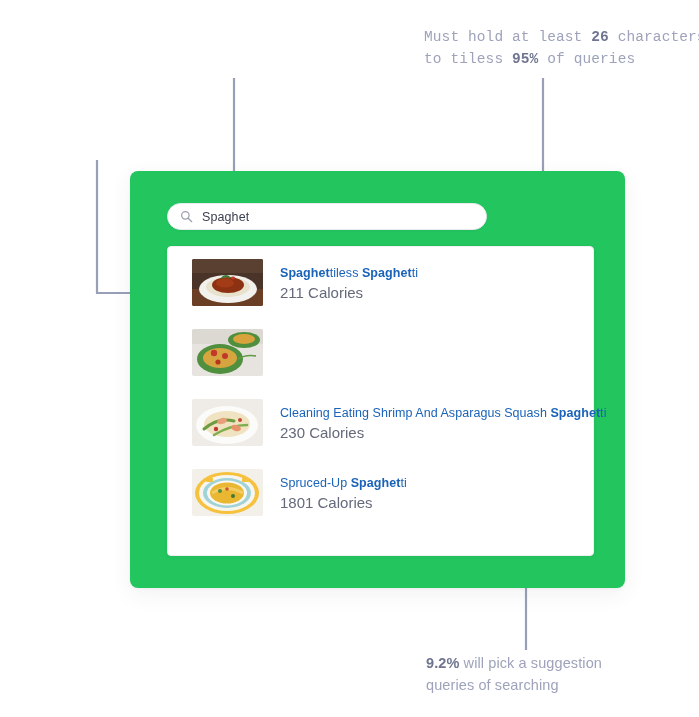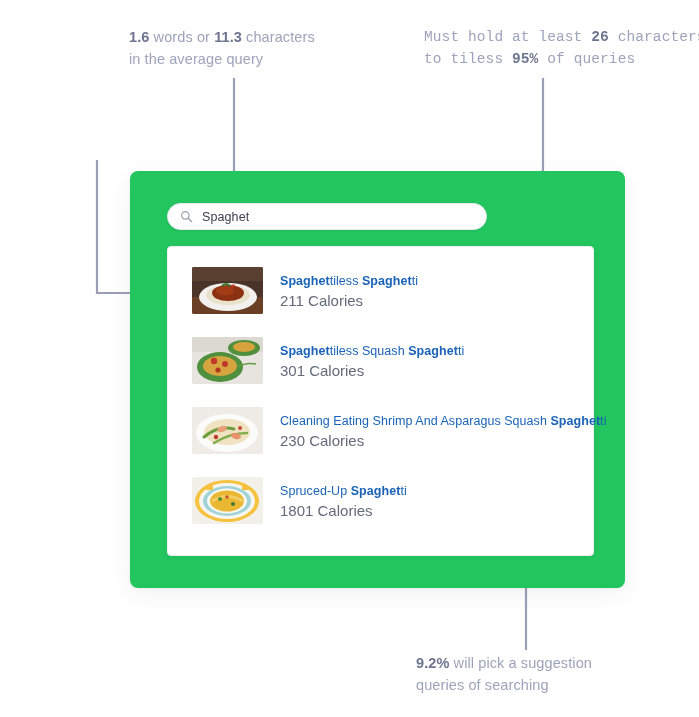--- a/index.html
+++ b/index.html
@@ -31,21 +31,21 @@
   }
   .annot b {
     color: #6f7590;
     font-weight: 700;
   }
   .annot .ln { display: block; white-space: nowrap; }
 
   #annot-words   { left: 129px; top: 26px; }
   #annot-hold    { left: 424px; top: 26px; font-family: Liberation Mono, monospace; }
   #annot-takes   { left: 28px;  top: 114px; }
-  #annot-pick    { left: 416px; top: 652px; }
+  #annot-pick    { left: 426px; top: 652px; }
 
   
   .connectors {
     position: absolute;
     left: 0; top: 0;
     width: 699px; height: 717px;
     pointer-events: none;
   }
 
   
@@ -97,21 +97,20 @@
     position: absolute;
     left: 37px;
     top: 75px;
     width: 427px;
     height: 310px;
     background: #ffffff;
     border: 1px solid #f0f0f3;
     border-radius: 4px;
     box-shadow: 0 1px 4px rgba(60,64,90,0.05);
     box-sizing: border-box;
-    padding-top: 8px;
   }
   .result-row {
     display: flex;
     align-items: center;
     height: 70px;
     padding: 0 0 0 24px;
     box-sizing: border-box;
   }
   .thumb {
     width: 71px;
@@ -155,24 +154,20 @@
         <path d="M526,471 L526,650"></path>
       </g>
     <g id="connector-dots" fill="#ffffff" stroke="#9a9fb8" stroke-width="2.2">
         <circle cx="234" cy="185" r="5.5"></circle>
         <circle cx="504" cy="215" r="5.5"></circle>
         <circle cx="147" cy="293" r="5.5"></circle>
         <circle cx="526" cy="464" r="5.5"></circle>
       </g>
   </svg>
 
-  <div class="annot" id="annot-words">
-      <span class="ln"><b>1.6</b><span> words or </span><b>11.3</b><span> characters</span></span>
-      <span class="ln"><span>in the average query</span></span>
-    </div>
   <div class="annot" id="annot-hold">
       <span class="ln"><span>Must hold at least </span><b>26</b><span> characters</span></span>
       <span class="ln"><span>to tiless </span><b>95%</b><span> of queries</span></span>
     </div>
   <div class="annot" id="annot-pick">
       <span class="ln"><b>9.2%</b><span> will pick a suggestion</span></span>
       <span class="ln"><span>queries of searching</span></span>
     </div>
 
   <div class="device-card">
@@ -213,24 +208,20 @@
       <rect y="0" width="71" height="15" fill="#dcd8d2"></rect>
       <ellipse cx="52" cy="11" rx="16" ry="8" fill="#4f8f3e"></ellipse>
       <ellipse cx="52" cy="10" rx="11" ry="5" fill="#d8a33c"></ellipse>
       <ellipse cx="28" cy="30" rx="23" ry="15" fill="#4f8f3e"></ellipse>
       <ellipse cx="28" cy="29" rx="17" ry="10" fill="#d7a53f"></ellipse>
       <circle cx="22" cy="24" r="3.2" fill="#c0392b"></circle>
       <circle cx="33" cy="27" r="3" fill="#c0392b"></circle>
       <circle cx="26" cy="33" r="2.6" fill="#b5361f"></circle>
       <path d="M46 30 q8 -5 18 -3" stroke="#5f9b44" stroke-width="1.6" fill="none"></path>
     </svg>
-          </div>
-          <div class="result-text">
-            <div class="result-title"><b>Spaghet</b><span>tiless Squash </span><b>Spaghet</b><span>ti</span></div>
-            <div class="result-sub">301 Calories</div>
           </div>
         </div>
         <div class="result-row">
           <div class="thumb">
     <svg viewBox="0 0 71 47" xmlns="http://www.w3.org/2000/svg">
       <rect width="71" height="47" fill="#efece7"></rect>
       <ellipse cx="35" cy="26" rx="31" ry="19" fill="#fbfbfa"></ellipse>
       <ellipse cx="35" cy="25" rx="23" ry="13" fill="#f0e3c2"></ellipse>
       <path d="M12 30 q14 -12 30 -8" stroke="#6d9c3f" stroke-width="3" fill="none" stroke-linecap="round"></path>
       <path d="M22 36 q16 -10 33 -10" stroke="#7fae4c" stroke-width="2.6" fill="none" stroke-linecap="round"></path>

